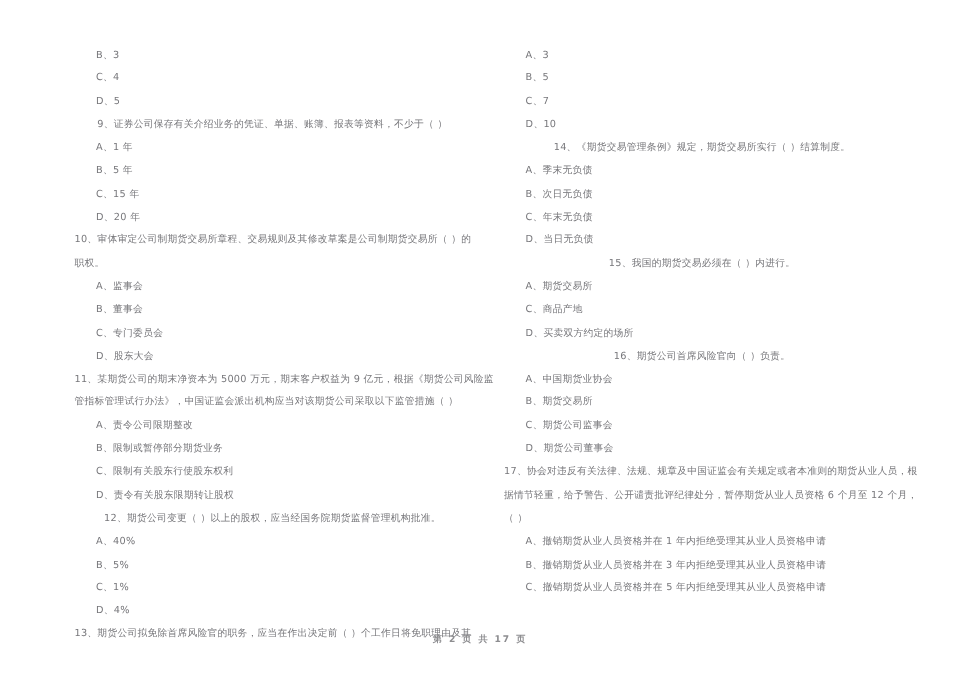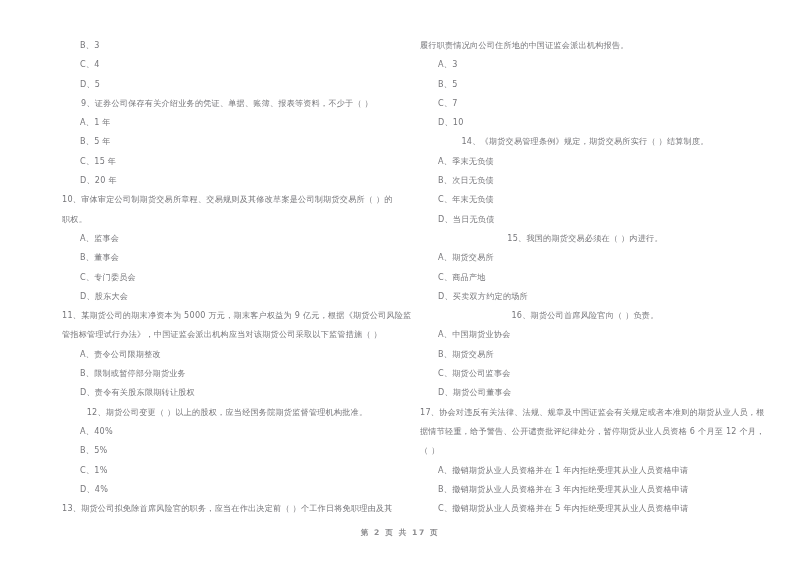--- a/index.html
+++ b/index.html
@@ -110,41 +110,41 @@
         <div class="line opt">B、董事会</div>
         <div class="line opt">C、专门委员会</div>
         <div class="line opt">D、股东大会</div>
       </div>
 
       <div class="q-block">
         <div class="line stem">11、某期货公司的期末净资本为 5000 万元，期末客户权益为 9 亿元，根据《期货公司风险监</div>
         <div class="line cont">管指标管理试行办法》，中国证监会派出机构应当对该期货公司采取以下监管措施（      ）</div>
         <div class="line opt">A、责令公司限期整改</div>
         <div class="line opt">B、限制或暂停部分期货业务</div>
+        <div class="line opt">C、限制有关股东行使股东权利</div>
         <div class="line opt">D、责令有关股东限期转让股权</div>
       </div>
 
       <div class="q-block">
         <div class="line stem">12、期货公司变更（      ）以上的股权，应当经国务院期货监督管理机构批准。</div>
         <div class="line opt">A、40%</div>
         <div class="line opt">B、5%</div>
         <div class="line opt">C、1%</div>
         <div class="line opt">D、4%</div>
       </div>
 
       <div class="q-block">
         <div class="line stem">13、期货公司拟免除首席风险官的职务，应当在作出决定前（      ）个工作日将免职理由及其</div>
       </div>
 
     </div>
 
     <div class="col col-right">
 
       <div class="q-block">
-        <div class="line cont">履行职责情况向公司住所地的中国证监会派出机构报告。</div>
         <div class="line opt">A、3</div>
         <div class="line opt">B、5</div>
         <div class="line opt">C、7</div>
         <div class="line opt">D、10</div>
       </div>
 
       <div class="q-block">
         <div class="line stem">14、《期货交易管理条例》规定，期货交易所实行（      ）结算制度。</div>
         <div class="line opt">A、季末无负债</div>
         <div class="line opt">B、次日无负债</div>

